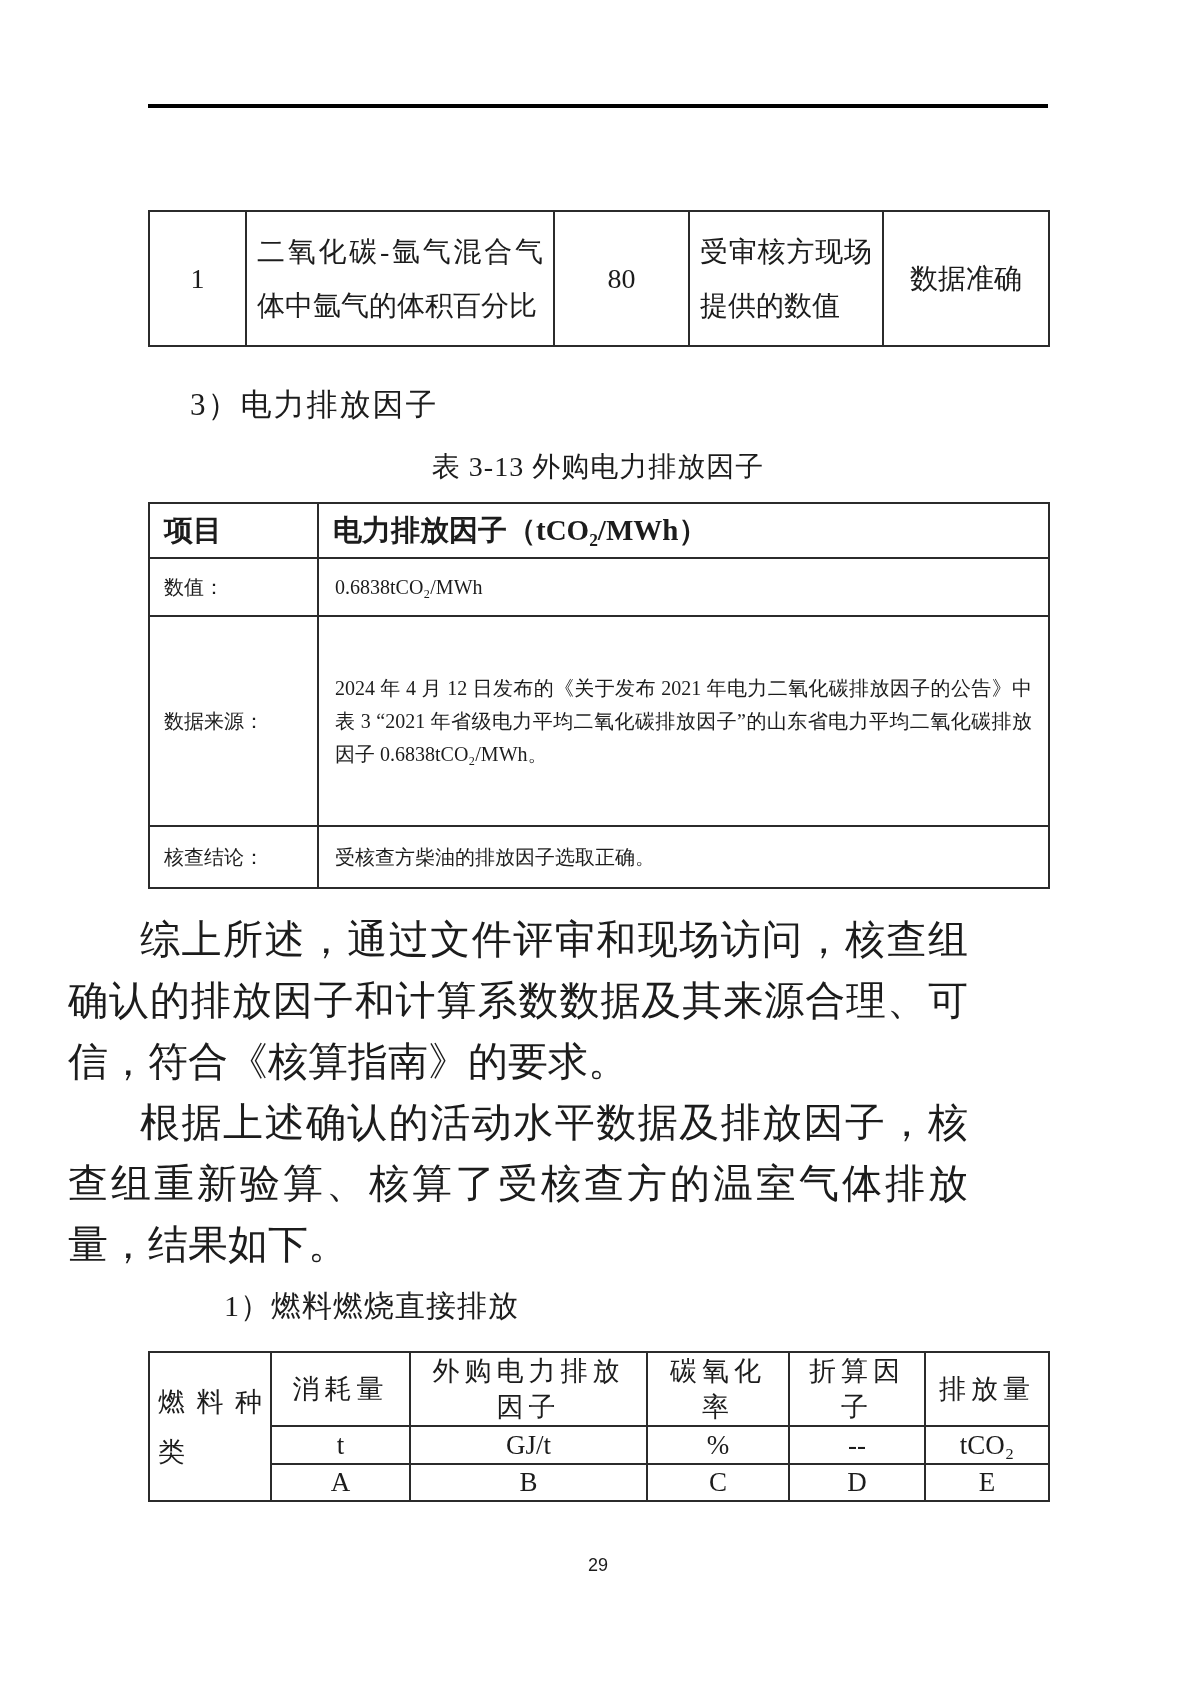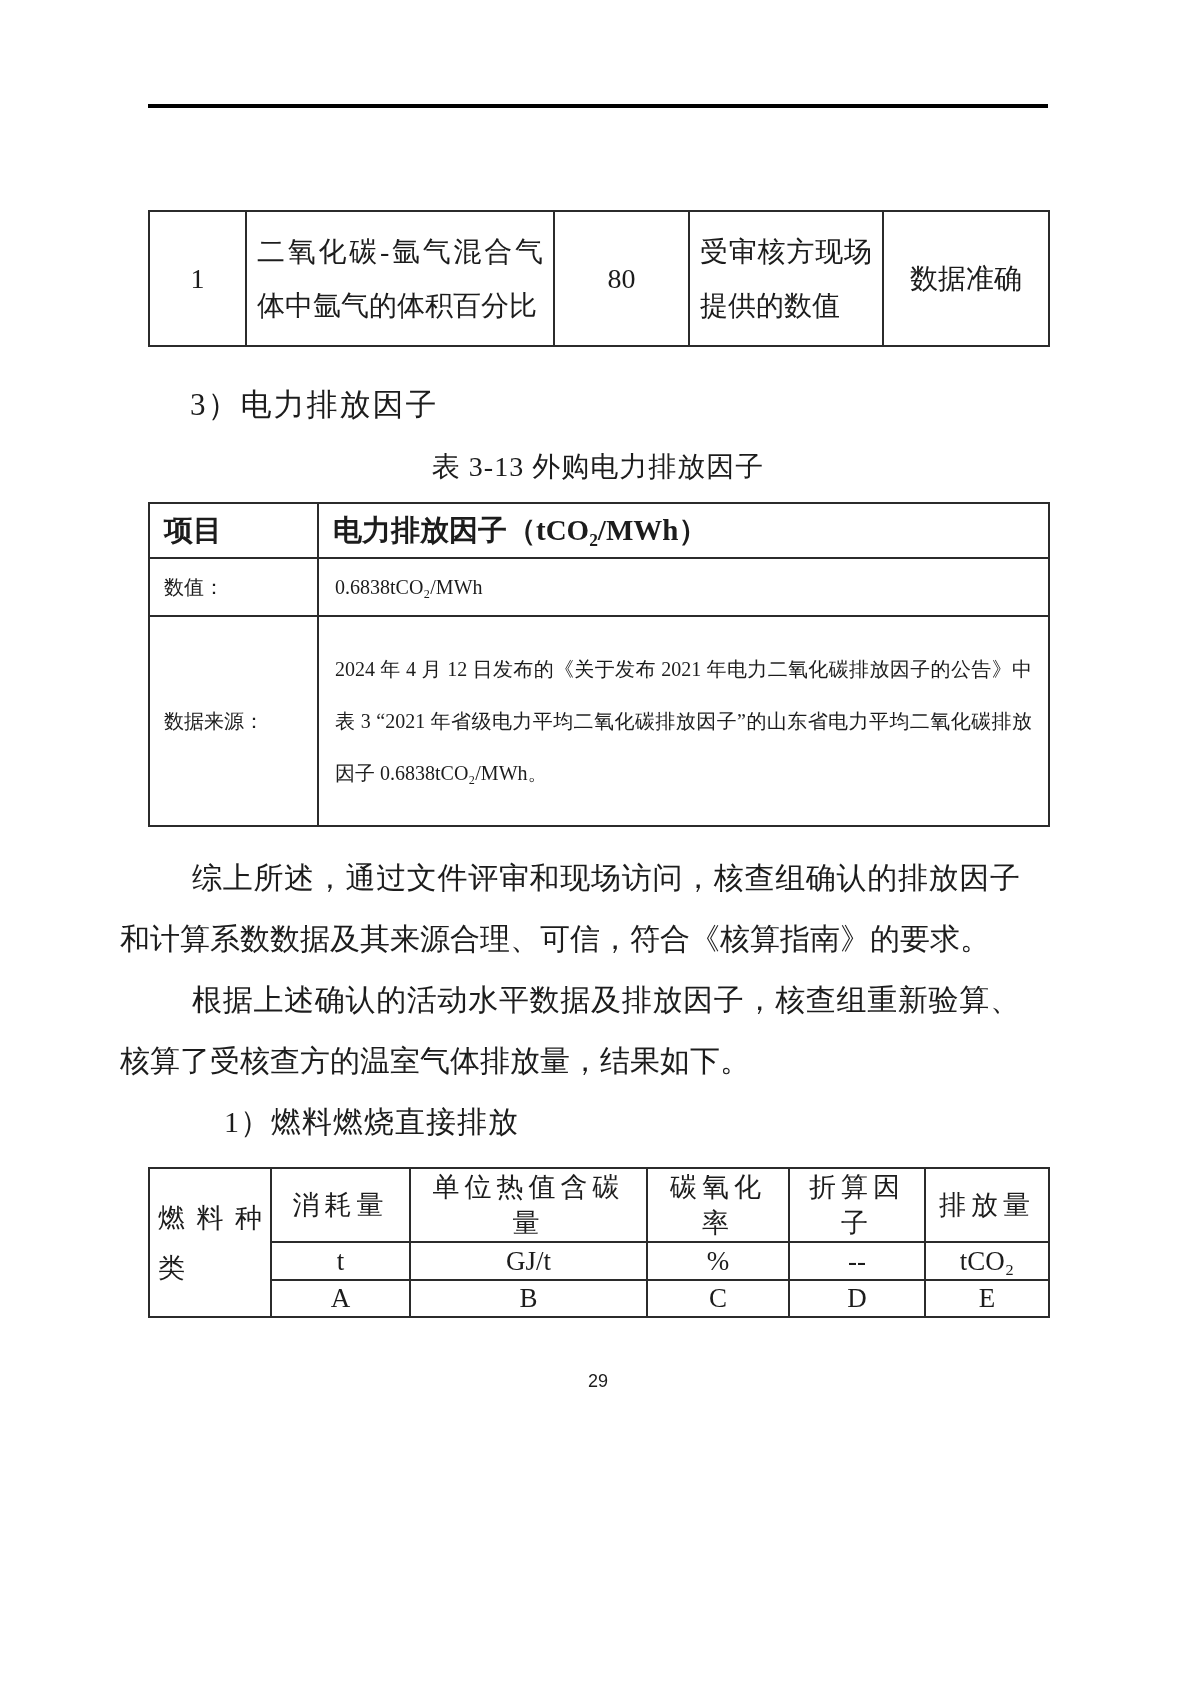--- a/index.html
+++ b/index.html
@@ -47,25 +47,25 @@
   }
   
   .ef-table { margin-top:15px; }
   .ef-table td { font-size:20px; padding:0 14px; }
   .ef-table tr.hdr { height:55px; }
   .ef-table tr.hdr td { font-weight:bold; font-size:29px;margin-top:16px; }
   .ef-table tr.r-val { height:58px; }
   .ef-table tr.r-src { height:210px; }
   .ef-table tr.r-con { height:62px; }
   .ef-table td.v { padding:0 16px; }
-  .ef-table td.src { line-height:52px; text-align:justify; }
+  .ef-table td.src { line-height:33px; text-align:justify; }
   
   .body-p {
-    margin:0 0 0 120px; width:900px;
-    font-size:30px; line-height:61px;
+    margin:0 0 0 68px; width:900px;
+    font-size:40px; line-height:61px;
     text-align:justify; text-indent:72px;
   }
   .body-p.first { margin-top:20px; }
   .h-para {
     margin:0 0 0 148px; width:900px;
     font-size:30px; line-height:61px;
     padding-left:72px; box-sizing:border-box;
     letter-spacing:1px;
   }
   .h-para.n1 { padding-left:76px; }
@@ -128,20 +128,24 @@
       <td>电力排放因子（tCO₂/MWh）</td>
     </tr>
     <tr class="r-val">
       <td>数值：</td>
       <td class="v">0.6838tCO₂/MWh</td>
     </tr>
     <tr class="r-src">
       <td>数据来源：</td>
       <td class="v src">2024 年 4 月 12 日发布的《关于发布 2021 年电力二氧化碳排放因子的公告》中表 3 “2021 年省级电力平均二氧化碳排放因子”的山东省电力平均二氧化碳排放因子 0.6838tCO₂/MWh。</td>
     </tr>
+    <tr class="r-con">
+      <td>核查结论：</td>
+      <td class="v">受核查方柴油的排放因子选取正确。</td>
+    </tr>
   </tbody>
     </table>
 
   <p class="body-p first">综上所述，通过文件评审和现场访问，核查组确认的排放因子和计算系数数据及其来源合理、可信，符合《核算指南》的要求。</p>
 
 
   <p class="body-p">根据上述确认的活动水平数据及排放因子，核查组重新验算、核算了受核查方的温室气体排放量，结果如下。</p>
 
   <div class="h-para n1">1）燃料燃烧直接排放</div>
 
@@ -151,21 +155,21 @@
         <col style="width:139px">
         <col style="width:237px">
       <col style="width:142px">
         <col style="width:136px">
         <col style="width:124px">
     </colgroup>
     <tbody>
         <tr class="fr1">
       <td rowspan="3" class="cat">燃 料 种 类</td>
       <td class="colhead">消耗量</td>
-      <td class="colhead">单位热值含碳量</td>
+      <td class="colhead">外购电力排放因子</td>
       <td class="colhead">碳氧化率</td>
       <td class="colhead">折算因子</td>
       <td class="colhead">排放量</td>
     </tr>
     <tr class="fr2">
       <td>t</td>
       <td>GJ/t</td>
       <td>%</td>
       <td>--</td>
       <td>tCO₂</td>

